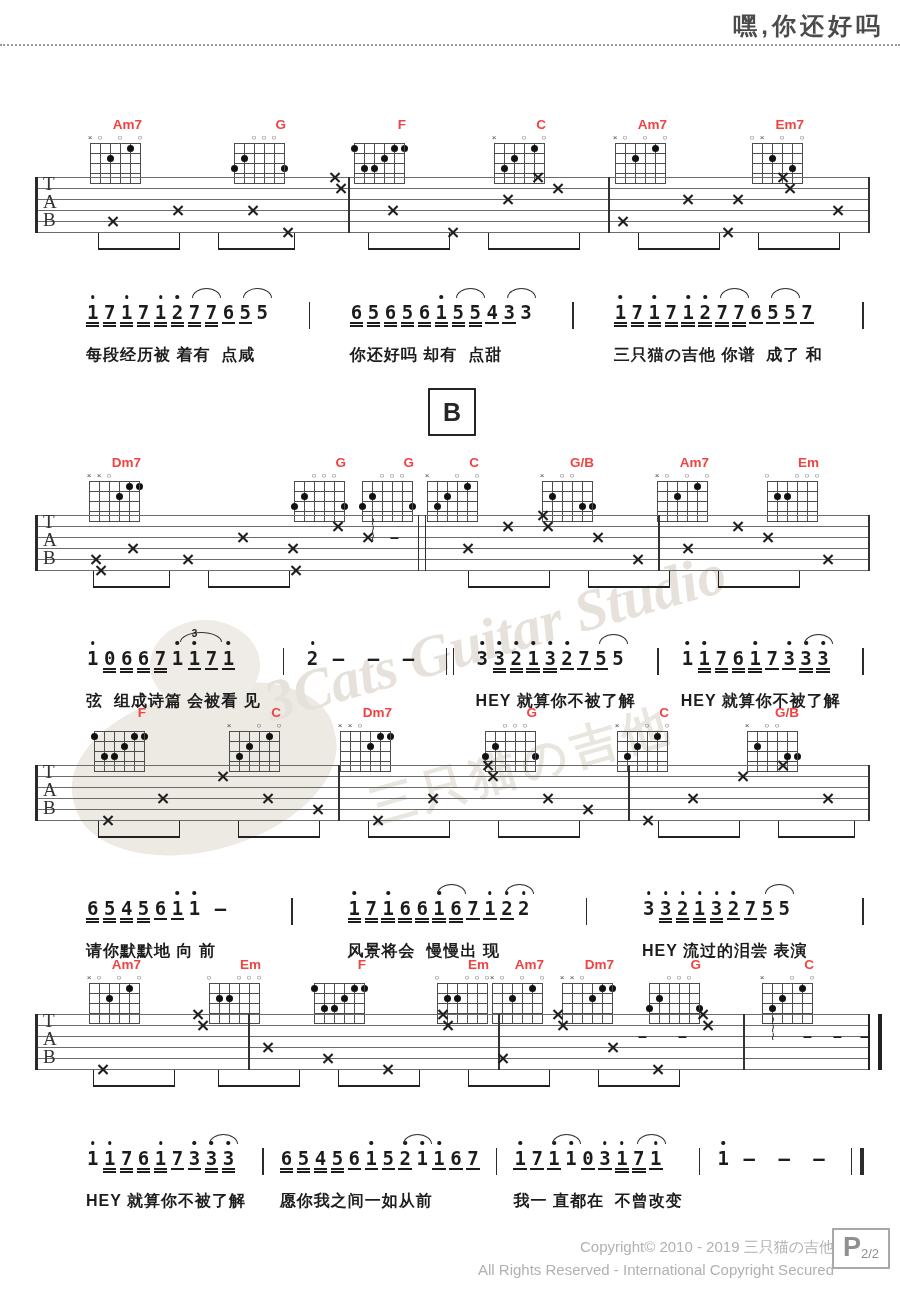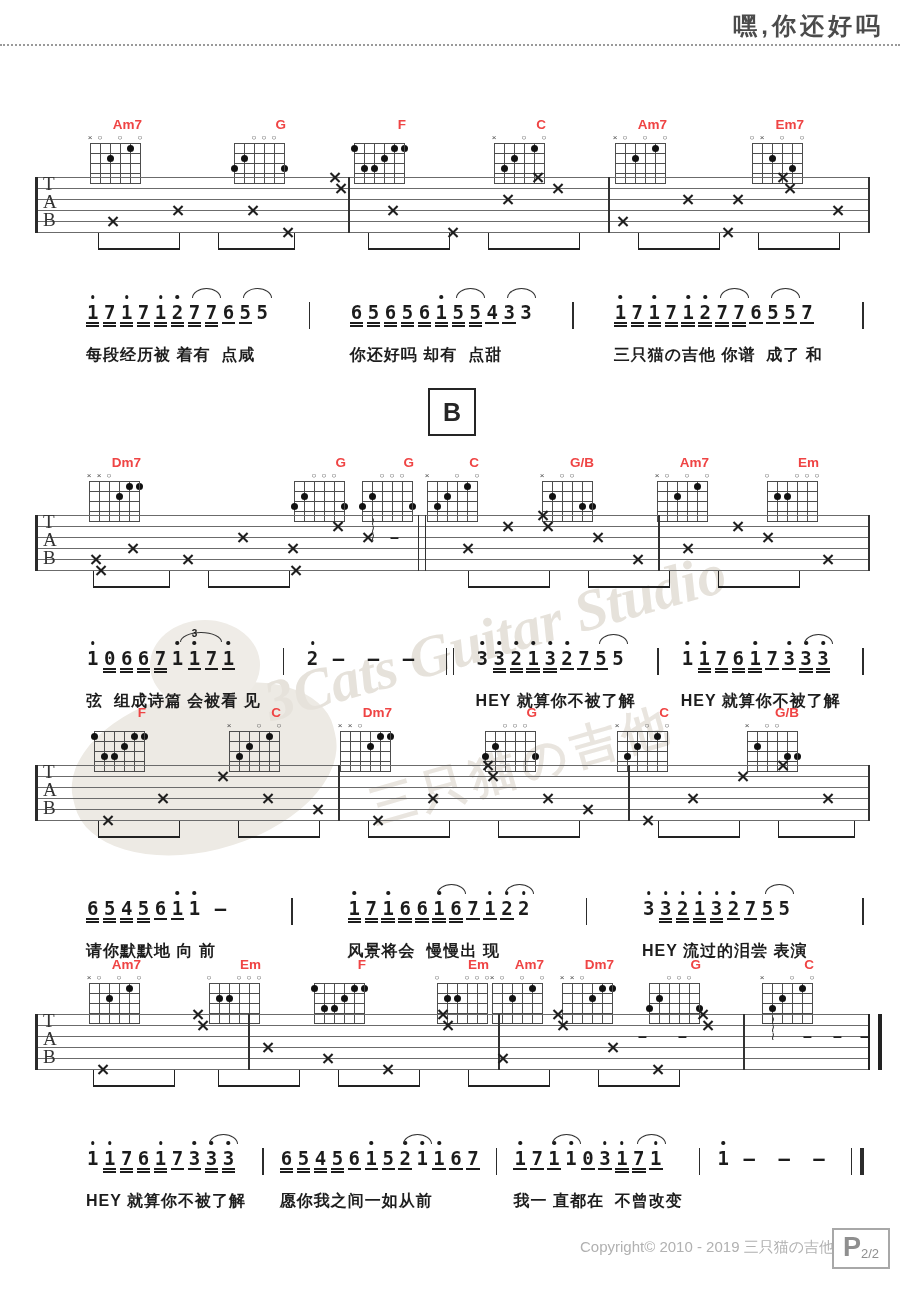--- a/index.html
+++ b/index.html
@@ -894,17 +894,18 @@
           <div class="note dash">—</div>
         </div>
         <div class="lyric"></div>
       </div>
       <div class="sep e"></div>
     </div>
   </div>
 
 <div class="footer">
   <div>Copyright© 2010 - 2019 三只猫の吉他</div>
+  <div>All Rights Reserved - International Copyright Secured</div>
 </div>
 <div class="pbox">
   <span class="pl">P</span>
   <span class="pn">2/2</span>
 </div>
 
 </body></html>

